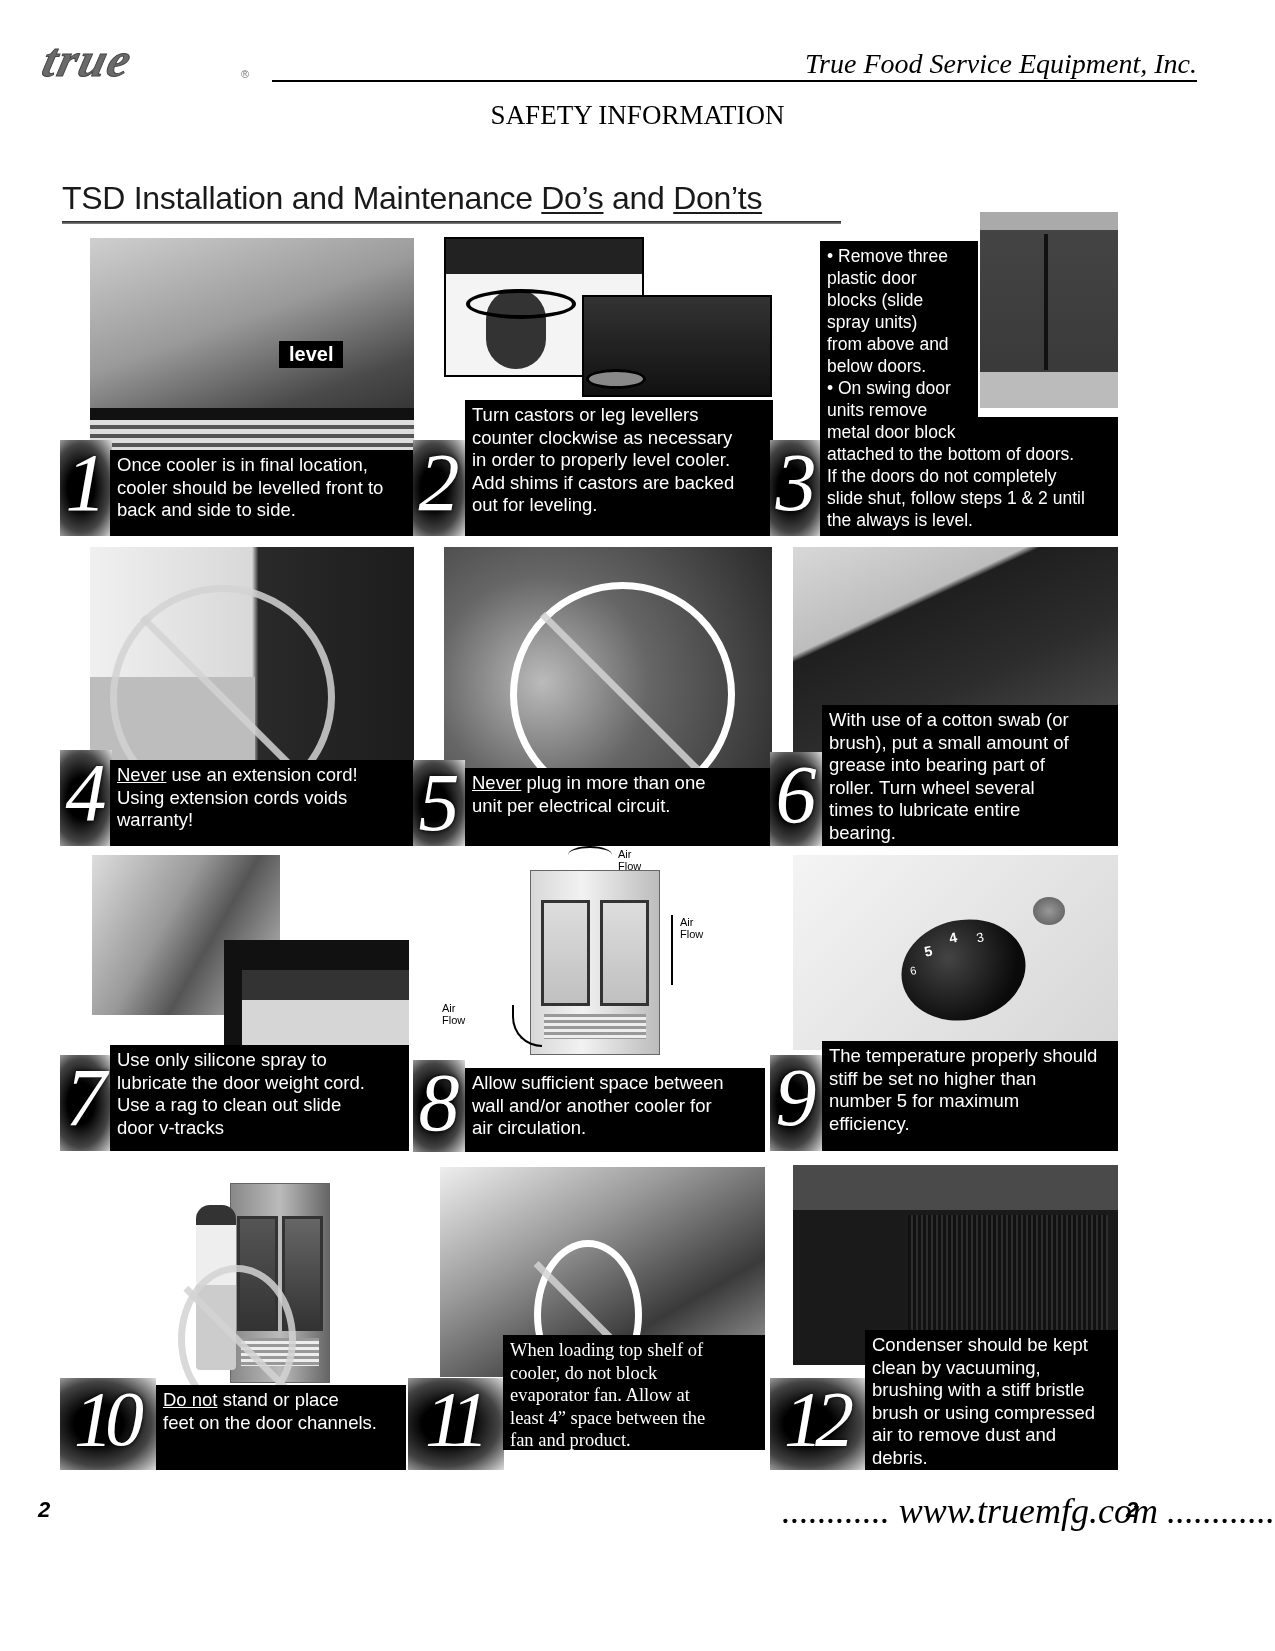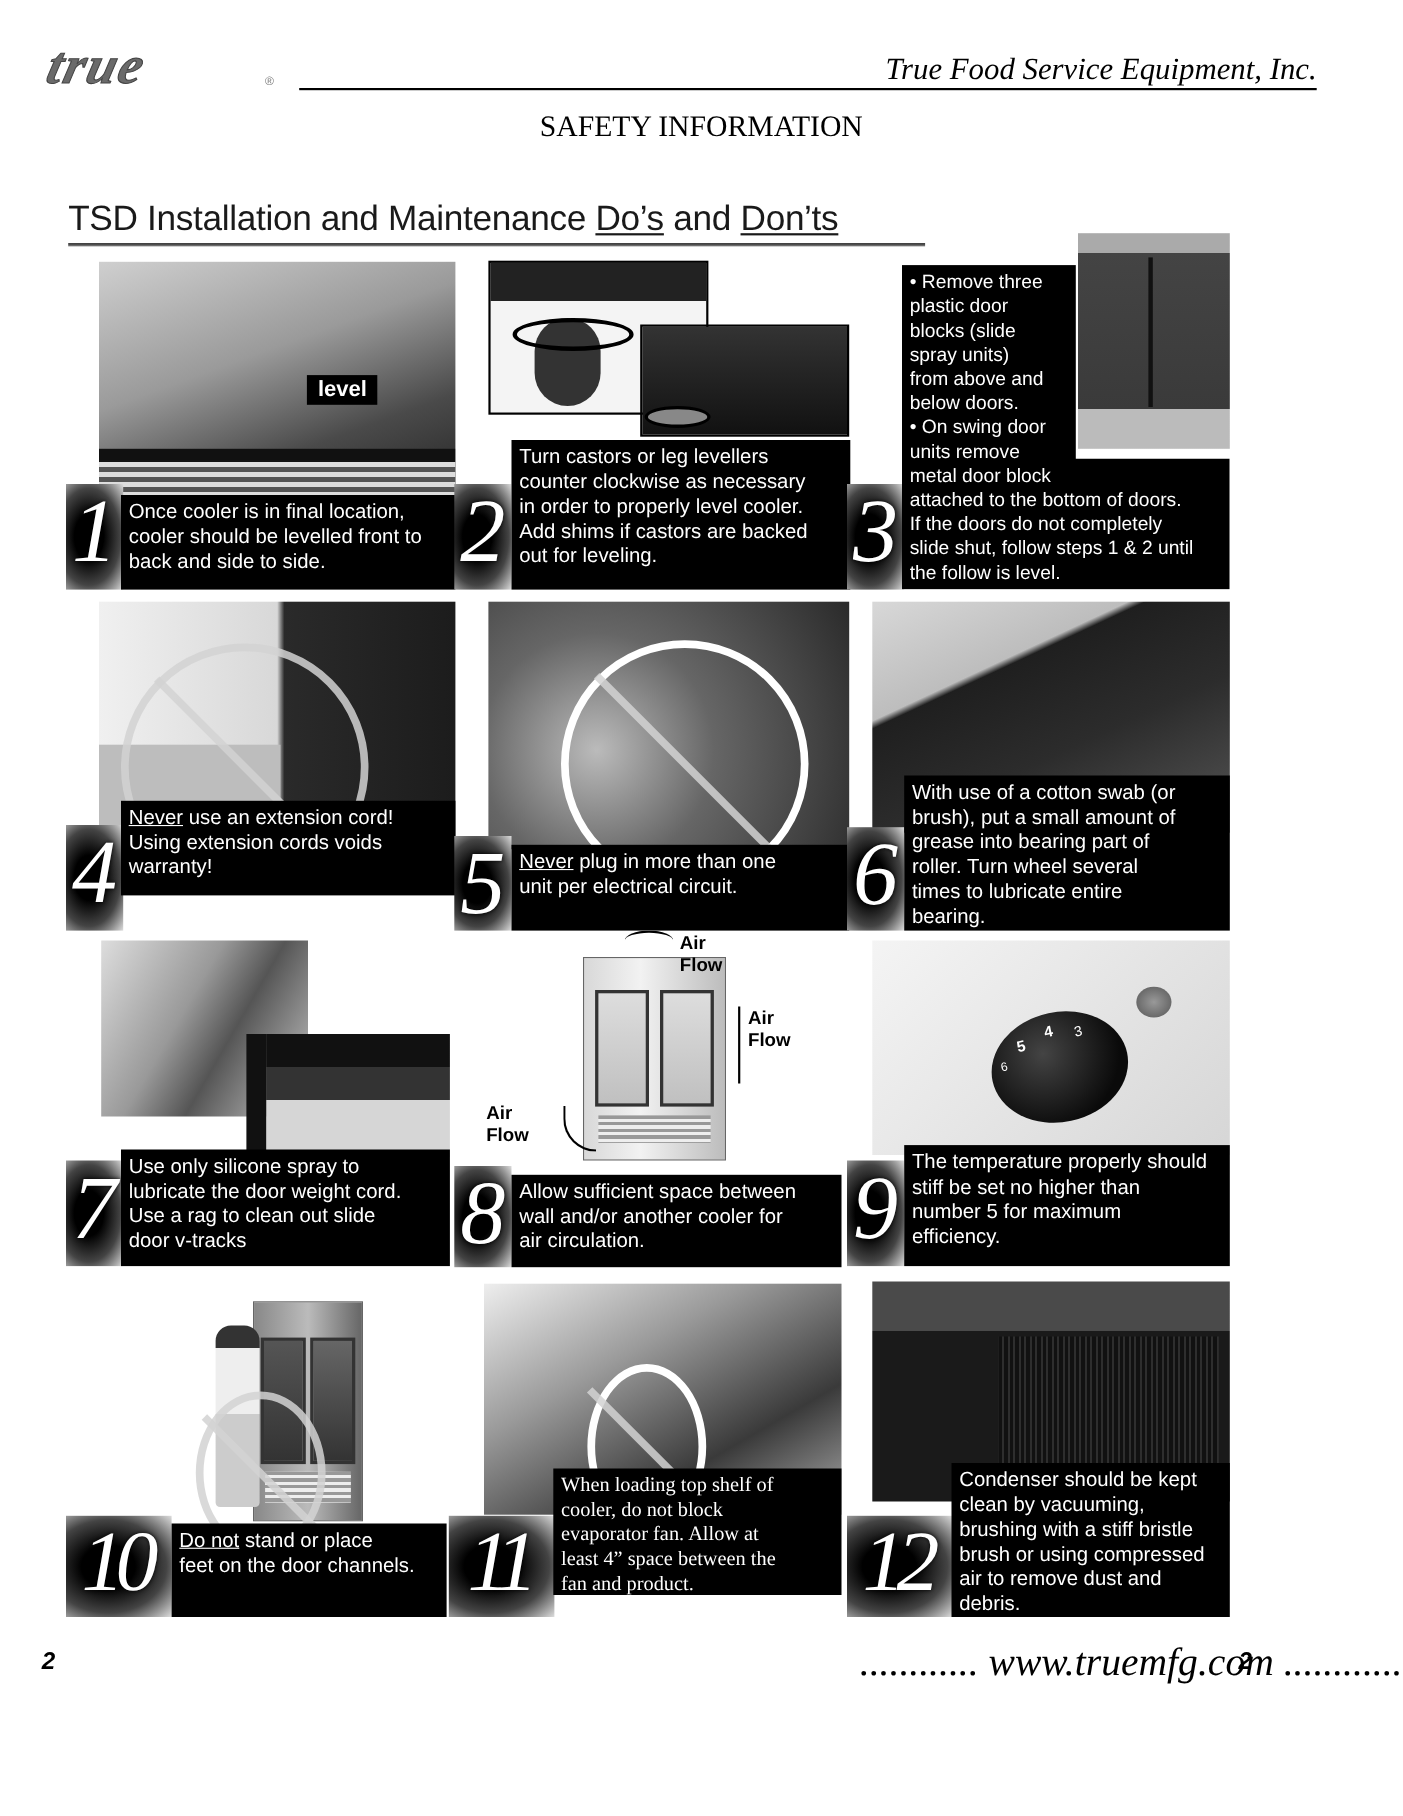--- a/index.html
+++ b/index.html
@@ -26,21 +26,21 @@
   .caption { position: absolute; background: #000; color: #fff; font-size: 18.5px; line-height: 22.5px; padding: 4px 7px; }
   .caption u { text-decoration: underline; }
   .cap-line { display: block; white-space: nowrap; }
 
   .nosign { position: absolute; border-radius: 50%; border: 7px solid rgba(210,210,210,0.85); }
   .nosign::after { content: ""; position: absolute; left: 50%; top: -4%; width: 7px; height: 108%; background: rgba(210,210,210,0.85); transform: translateX(-50%) rotate(-45deg); }
 
   .footer-num { position: absolute; top: 1497px; font-family: "Liberation Sans", sans-serif; font-style: italic; font-weight: bold; font-size: 22px; }
   .footer-url { position: absolute; left: 0; width: 1275px; top: 1490px; text-align: right; font-family: "Liberation Serif", serif; font-style: italic; font-size: 36px; }
 
-  .airflow { position: absolute; font-size: 17px; font-weight: bold; }
+  .airflow { position: absolute; font-size: 11px; font-weight: normal; }
   .level-tag { position: absolute; background: #000; color: #fff; font-weight: bold; font-size: 20px; padding: 2px 10px; }
   .fridge { position: absolute; background: linear-gradient(90deg,#d8d8d8,#f2f2f2 40%,#bcbcbc); border: 1px solid #666; }
   .fridge .door { position: absolute; top: 16%; height: 58%; width: 38%; background: linear-gradient(#ddd,#c0c0c0); border: 3px solid #333; }
   .fridge .grille { position: absolute; left: 10%; right: 10%; bottom: 8%; height: 14%; background: repeating-linear-gradient(#999 0 3px, #eee 3px 6px); }
 </style>
 </head>
 <body>
 
 <div class="logo">
   <span class="logo-text">true</span>
@@ -104,33 +104,33 @@
     <span class="cap-line">blocks (slide</span>
     <span class="cap-line">spray units)</span>
     <span class="cap-line">from above and</span>
     <span class="cap-line">below doors.</span>
     <span class="cap-line">• On swing door</span>
     <span class="cap-line">units remove</span>
     <span class="cap-line">metal door block</span>
     <span class="cap-line">attached to the bottom of doors.</span>
     <span class="cap-line">If the doors do not completely</span>
     <span class="cap-line">slide shut, follow steps 1 &amp; 2 until</span>
-    <span class="cap-line">the follow is level.</span>
+    <span class="cap-line">the always is level.</span>
   </div>
 </div>
 
 <div class="panel">
   <div class="photo" style="left:90px;top:547px;width:324px;height:230px;background:linear-gradient(90deg,#f0f0f0 0%,#d8d8d8 50%,#2a2a2a 52%,#1c1c1c 100%);">
     <div style="position:absolute;left:0;bottom:0;width:165px;height:100px;background:#bdbdbd;"></div>
   </div>
   <div class="nosign" style="left:110px;top:585px;width:225px;height:225px;"></div>
   <div class="numblock" style="left:60px;top:750px;height:96px;">
       <span class="num">4</span>
     </div>
-  <div class="caption" style="left:110px;top:728px;width:304px;height:86px;">
+  <div class="caption" style="left:110px;top:760px;width:304px;height:86px;">
     <span class="cap-line"><u>Never</u><span> use an extension cord!</span></span>
     <span class="cap-line">Using extension cords voids</span>
     <span class="cap-line">warranty!</span>
   </div>
 </div>
 
 <div class="panel">
   <div class="photo" style="left:444px;top:547px;width:328px;height:225px;background:radial-gradient(circle at 30% 60%,#bbb 0%,#666 40%,#2a2a2a 100%);"></div>
   <div class="nosign" style="left:510px;top:582px;width:225px;height:225px;border-color:#fff;"></div>
   <div class="numblock" style="left:413px;top:760px;height:86px;">

